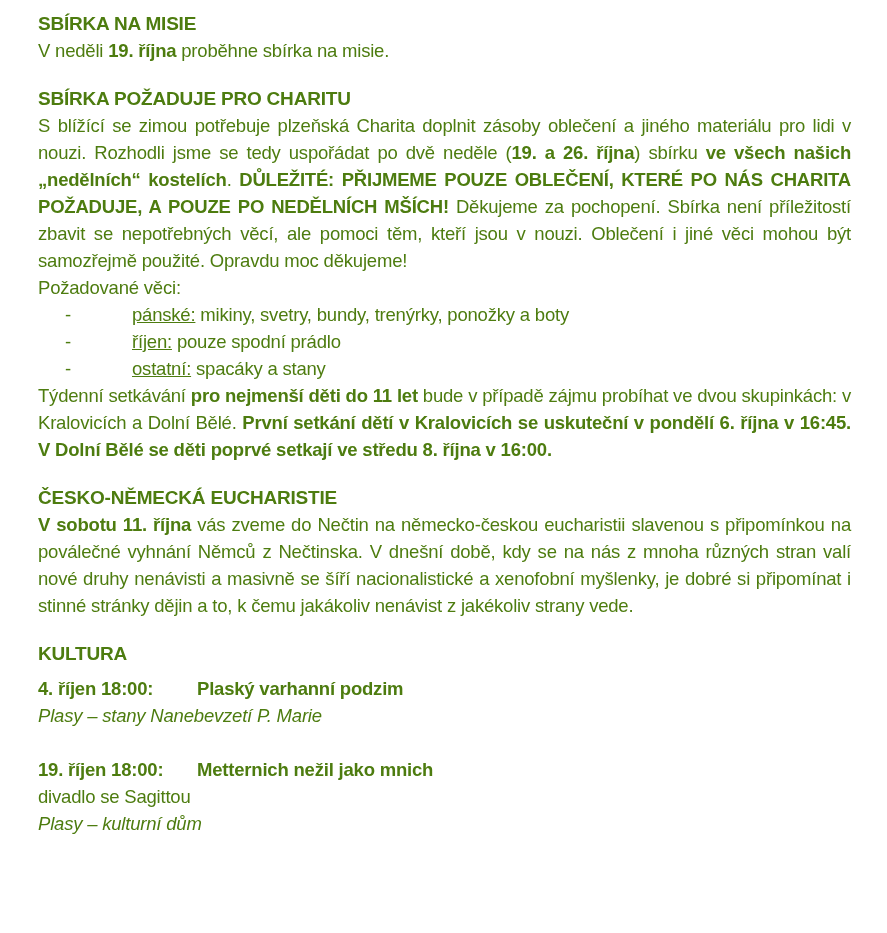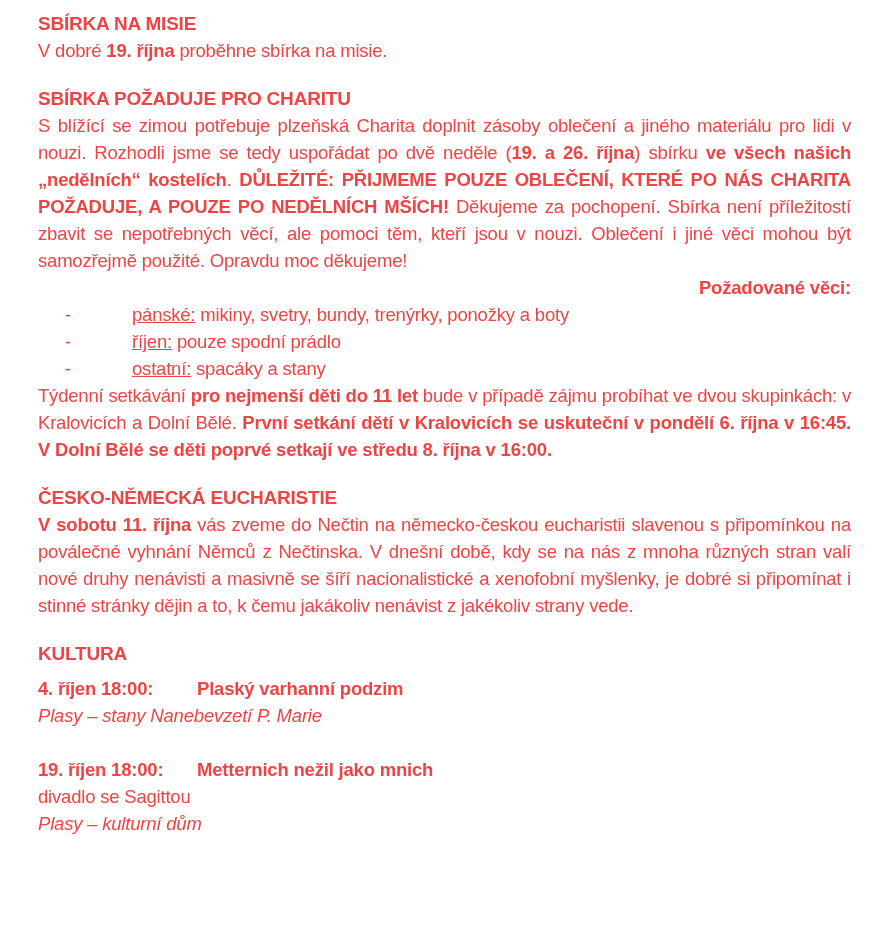--- a/index.html
+++ b/index.html
@@ -2,57 +2,57 @@
 <html lang="cs"><head>
 <meta charset="utf-8">
 <style>
   * { margin: 0; padding: 0; box-sizing: border-box; }
   html, body { background: #ffffff; }
   .page {
     width: 887px;
     min-height: 933px;
     margin: 0 auto;
     background: #ffffff;
-    color: #ef4444;
+    color: #4d7c0f;
     font-family: "Liberation Sans", "DejaVu Sans", sans-serif;
     font-size: 18.5px;
     line-height: 27px;
     padding: 10px 36px 24px 38px;
     letter-spacing: -0.2px;
   }
   h2 {
     font-size: 19px;
     line-height: 27px;
     font-weight: 700;
     margin-top: 21px;
   }
   section.first h2 { margin-top: 0; }
   p.just { text-align: justify; }
-  p.intro { font-weight: 700; text-align: right; }
+  p.intro { font-weight: 400; }
   .b { font-weight: 700; }
   .u { text-decoration: underline; margin-left: 47px; }
   .it { font-style: italic; }
   .list-item { padding-left: 27px; }
   .dash { display: inline-block; width: 20px; }
   .event { margin-top: 8px; }
   .event + .event { margin-top: 27px; }
   .event-time {
     display: inline-block;
     min-width: 159px;
     font-weight: 700;
   }
 </style>
 </head>
 <body>
 
 <div class="page">
 
   <section class="first">
     <h2>SBÍRKA NA MISIE</h2>
-    <p><span>V dobré </span><span class="b">19. října</span><span> proběhne sbírka na misie.</span></p>
+    <p><span>V neděli </span><span class="b">19. října</span><span> proběhne sbírka na misie.</span></p>
   </section>
 
   <section>
     <h2>SBÍRKA POŽADUJE PRO CHARITU</h2>
     <p class="just"><span>S blížící se zimou potřebuje plzeňská Charita doplnit zásoby oblečení a jiného materiálu pro lidi v nouzi. Rozhodli jsme se tedy uspořádat po dvě neděle (</span><span class="b">19. a 26. října</span><span>) sbírku </span><span class="b">ve všech našich „nedělních“ kostelích</span><span>. </span><span class="b">DŮLEŽITÉ: PŘIJMEME POUZE OBLEČENÍ, KTERÉ PO NÁS CHARITA POŽADUJE, A POUZE PO NEDĚLNÍCH MŠÍCH!</span><span> Děkujeme za pochopení. Sbírka není příležitostí zbavit se nepotřebných věcí, ale pomoci těm, kteří jsou v nouzi. Oblečení i jiné věci mohou být samozřejmě použité. Opravdu moc děkujeme!</span></p>
     <p class="intro">Požadované věci:</p>
     <div>
       <div class="list-item"><span class="dash">-</span><span class="u">pánské:</span><span> mikiny, svetry, bundy, trenýrky, ponožky a boty</span></div>
       <div class="list-item"><span class="dash">-</span><span class="u">říjen:</span><span> pouze spodní prádlo</span></div>
       <div class="list-item"><span class="dash">-</span><span class="u">ostatní:</span><span> spacáky a stany</span></div>

